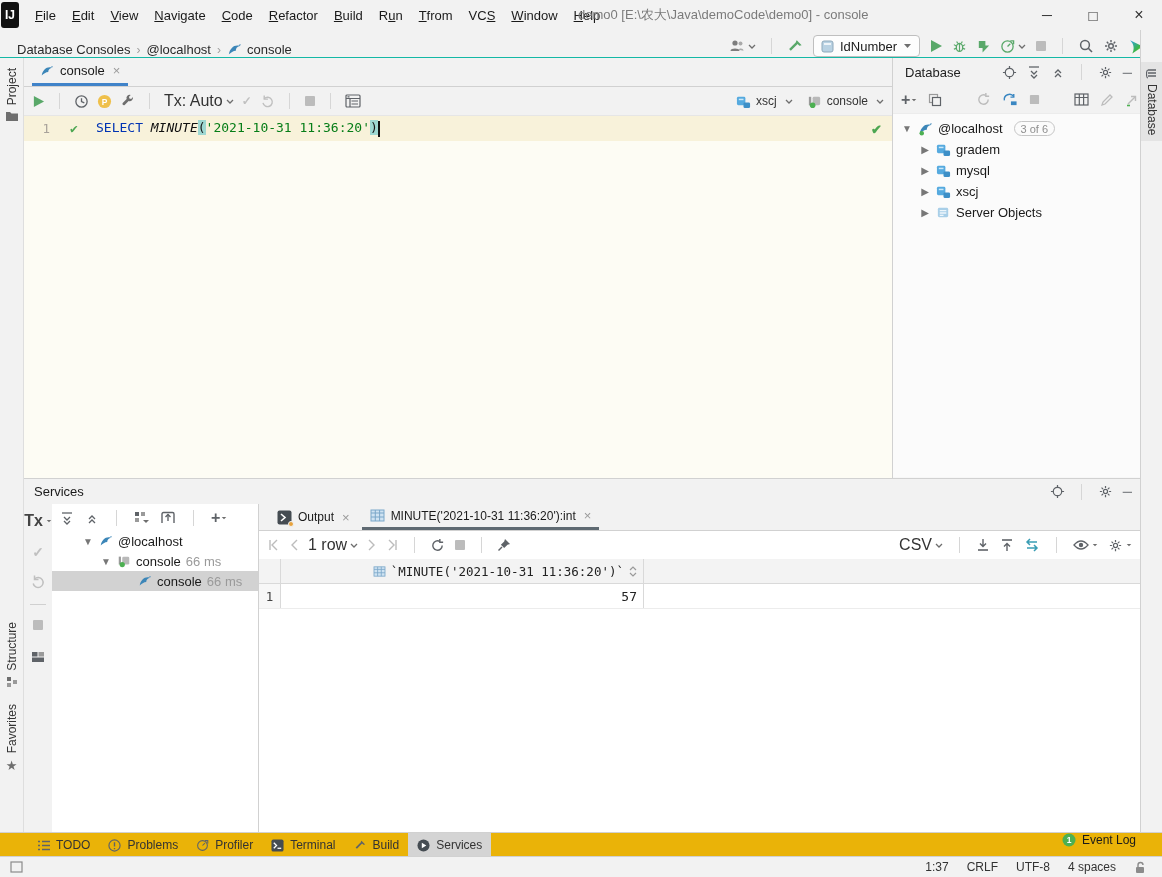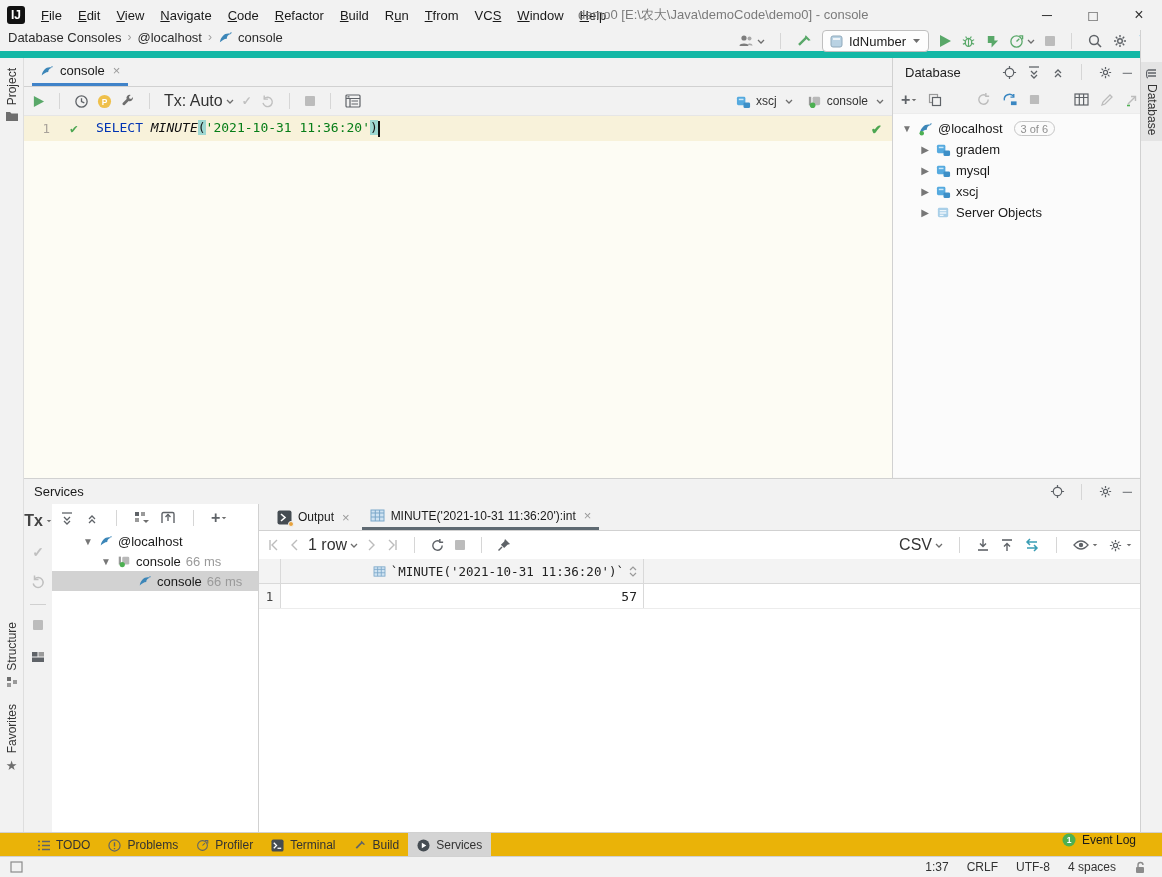--- a/index.html
+++ b/index.html
@@ -8,29 +8,29 @@
   .abs { position:absolute; }
   .row { display:flex; align-items:center; }
   .sep { width:1px; height:16px; background:#d6d6d6; margin:0 6px; }
   svg { display:block; }
   .ic { display:inline-flex; align-items:center; justify-content:center; flex:0 0 auto; }
   .caret { margin-left:3px; }
   .dim { color:#9a9a9a; }
 
   
   #titlebar { left:0; top:0; width:1162px; height:30px; display:flex; align-items:center; background:#f2f2f2; }
-  #logo { width:18px; height:18px; margin:0 8px 0 7px; background:#111; border-radius:3px; color:#fff; font-size:12px; font-weight:bold; display:flex; align-items:center; justify-content:center; }
+  #logo { width:18px; height:26px; margin:0 8px 0 1px; background:#111; border-radius:3px; color:#fff; font-size:12px; font-weight:bold; display:flex; align-items:center; justify-content:center; }
   .menu-item { padding:0 8px; font-size:13px; height:30px; display:flex; align-items:center; cursor:default; }
   .menu-item u { text-decoration:underline; }
   #win-title { position:absolute; left:578px; top:0; height:30px; display:flex; align-items:center; color:#7b7b7b; font-size:13px; white-space:nowrap; }
   #win-controls { position:absolute; right:0; top:0; height:30px; display:flex; }
   .win-btn { width:46px; height:30px; display:flex; align-items:center; justify-content:center; font-size:14px; color:#333; }
 
   
-  #toolbar2 { left:0; top:30px; width:1162px; height:28px; display:flex; align-items:flex-start; border-bottom:7px solid #14b8a6; background:#f2f2f2; padding:0 8px; }
+  #toolbar2 { left:0; top:30px; width:1162px; height:28px; display:flex; align-items:flex-end; border-bottom:1px solid #14b8a6; background:#f2f2f2; padding:0 17px; }
   .crumb { font-size:13px; color:#2b2b2b; }
   .crumb-sep { color:#a0a0a0; margin:0 6px; font-size:12px; }
   #tb2-right { margin-left:auto; display:flex; align-items:center; gap:9px; }
   #run-combo { display:flex; align-items:center; gap:6px; border:1px solid #bfbfbf; border-radius:4px; background:#fdfdfd; height:22px; padding:0 7px; font-size:13px; }
 
   
   #left-stripe { left:0; top:58px; width:24px; height:774px; background:#f2f2f2; border-right:1px solid #dedede; }
   .vtab-l { display:flex; flex-direction:column; align-items:center; gap:5px; }
   .vtext-up { writing-mode:vertical-rl; transform:rotate(180deg); font-size:12px; color:#333; }
   .vtext-down { writing-mode:vertical-rl; font-size:12px; color:#333; }

